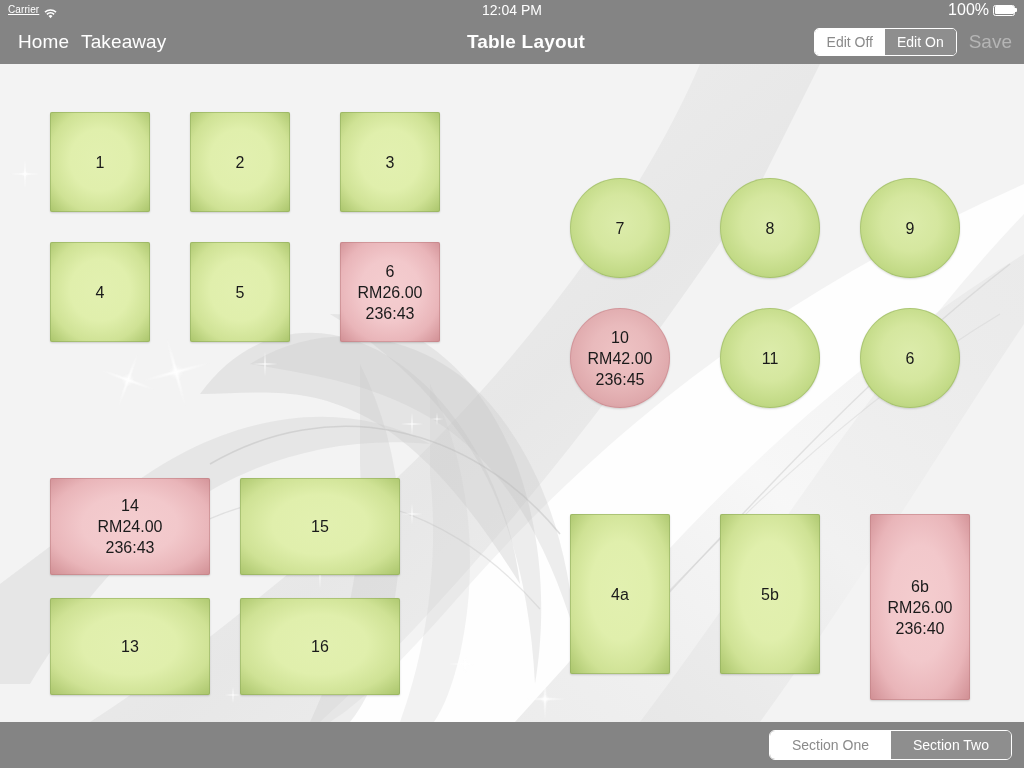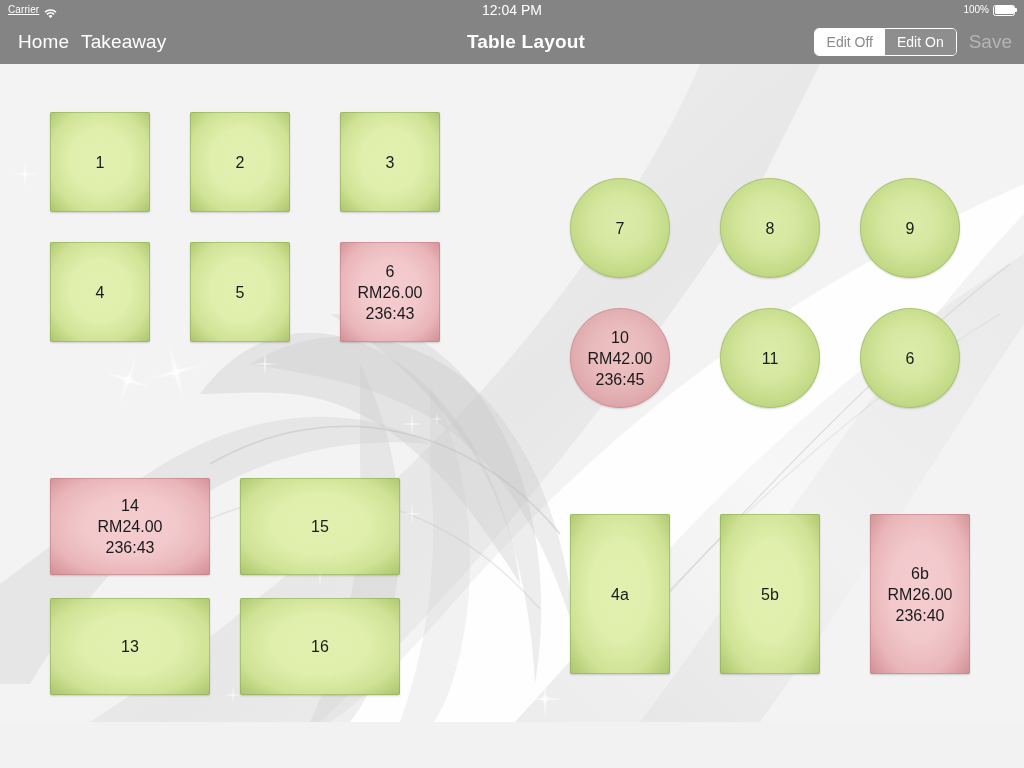--- a/index.html
+++ b/index.html
@@ -16,21 +16,21 @@
     position:absolute; left:0; top:0; width:1024px; height:20px;
     background:#848484; color:#ffffff;
     font-size:12px; line-height:20px;
     z-index:40;
   }
   .sb-left{ position:absolute; left:8px; top:0; display:flex; align-items:center; gap:5px; height:20px; }
   .sb-carrier{ font-size:10px; letter-spacing:.1px;text-decoration:underline; }
   .wifi-icon{ display:inline-block; width:13px; height:11px; position:relative; top:1px; }
   .sb-center{ position:absolute; left:0; top:0; width:1024px; text-align:center; font-size:14px; line-height:20px; }
   .sb-right{ position:absolute; right:7px; top:0; display:flex; align-items:center; gap:4px; height:20px; }
-  .batt-pct{ font-size:10px; }
+  .batt-pct{ font-size:16px; }
   .batt-icon{ position:relative; display:inline-block; width:24px; height:11px; }
   .batt-body{ position:absolute; left:0; top:0; width:22px; height:11px; border:1px solid #ffffff; border-radius:2.5px; }
   .batt-fill{ position:absolute; left:1.5px; top:1.5px; width:19px; height:8px; background:#ffffff; border-radius:1px; }
   .batt-nub{ position:absolute; right:0; top:3.5px; width:2px; height:4px; background:#ffffff; border-radius:0 1px 1px 0; }
 
   
   .navbar{
     position:absolute; left:0; top:20px; width:1024px; height:44px;
     background:#848484; z-index:40;
   }
@@ -270,20 +270,28 @@
         <div class="table green circle" style="left: 720px; top: 244px; width: 100px; height: 100px;"><span class="lbl">11</span></div>
         <div class="table green circle" style="left: 860px; top: 244px; width: 100px; height: 100px;"><span class="lbl">6</span></div>
         <div class="table red" style="left: 50px; top: 414px; width: 160px; height: 97px;"><span class="lbl">14
 RM24.00
 236:43</span></div>
         <div class="table green" style="left: 240px; top: 414px; width: 160px; height: 97px;"><span class="lbl">15</span></div>
         <div class="table green" style="left: 50px; top: 534px; width: 160px; height: 97px;"><span class="lbl">13</span></div>
         <div class="table green" style="left: 240px; top: 534px; width: 160px; height: 97px;"><span class="lbl">16</span></div>
         <div class="table green" style="left: 570px; top: 450px; width: 100px; height: 160px;"><span class="lbl">4a</span></div>
         <div class="table green" style="left: 720px; top: 450px; width: 100px; height: 160px;"><span class="lbl">5b</span></div>
-        <div class="table red" style="left: 870px; top: 450px; width: 100px; height: 160px;"><span class="lbl">6b
+        <div class="table red" style="left: 870px; top: 450px; width: 100px; height: 186px;"><span class="lbl">6b
 RM26.00
 236:40</span></div>
       </div>
   </div>
 
+  <div class="toolbar">
+    <div class="tb-right">
+      <div class="seg-big">
+        <div class="seg-item off">Section One</div>
+        <div class="seg-item on">Section Two</div>
+      </div>
+    </div>
+  </div>
 
 </div>
 
 </body></html>

